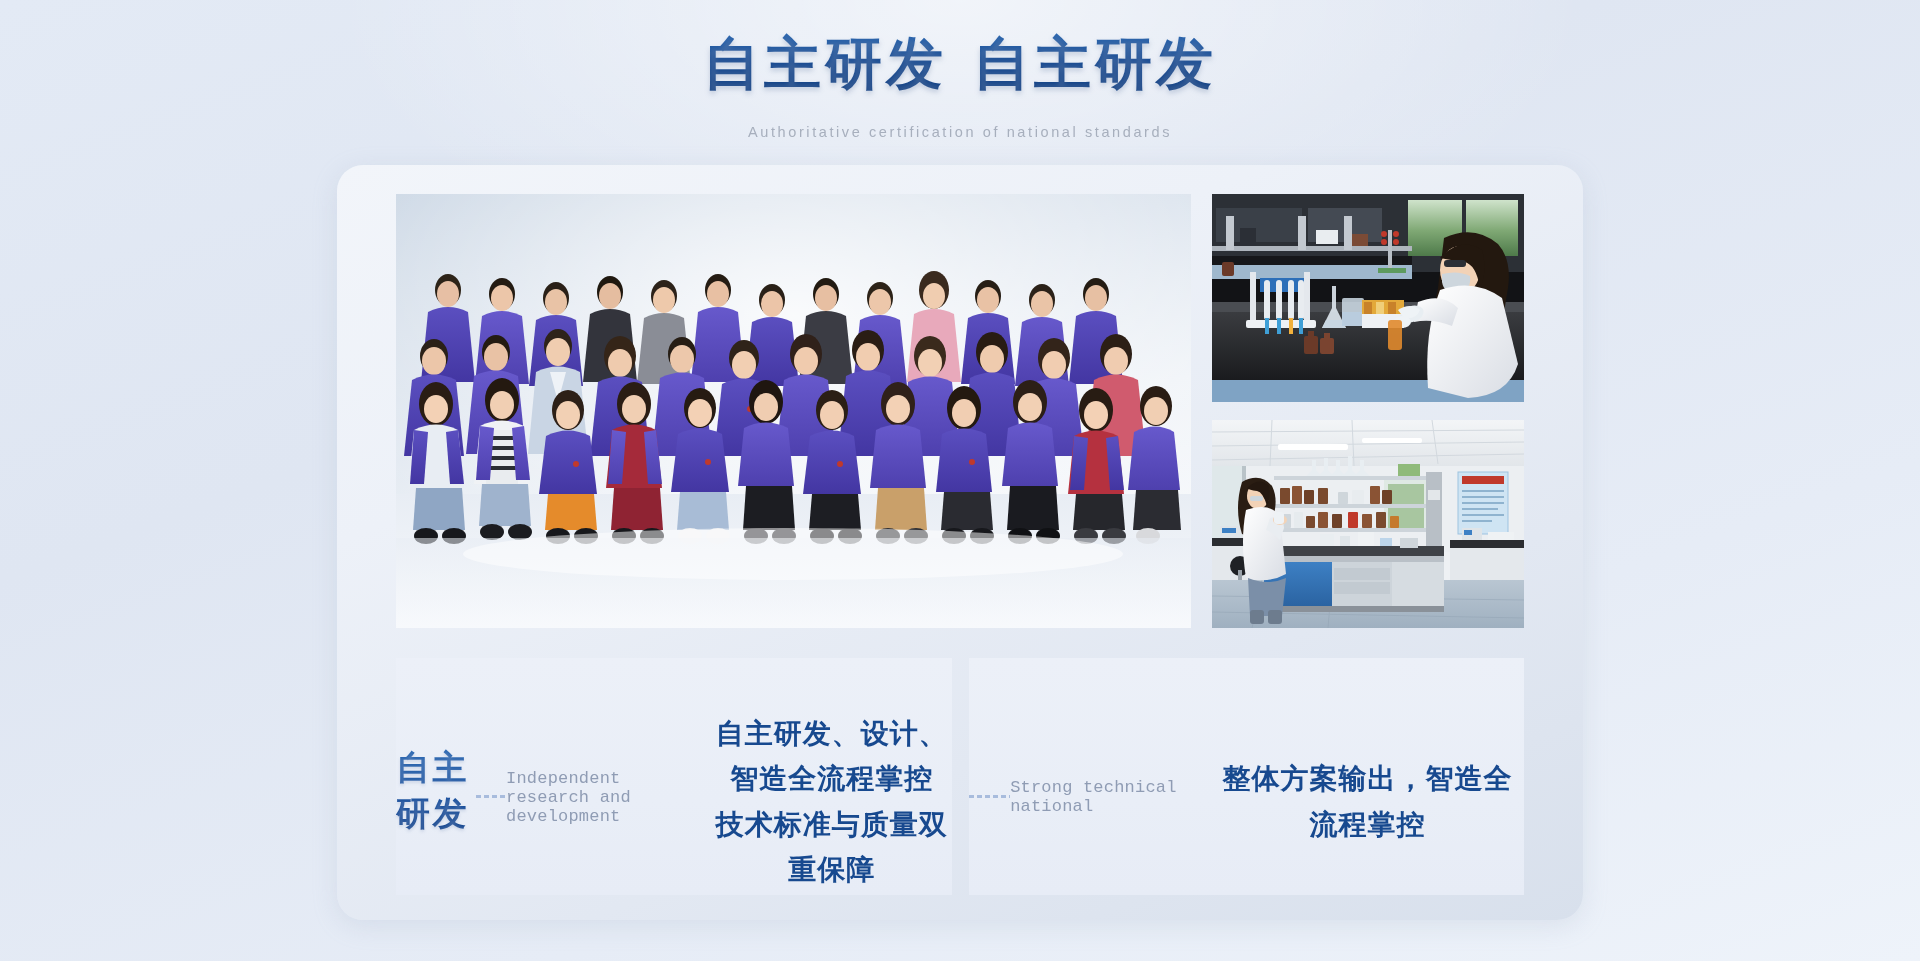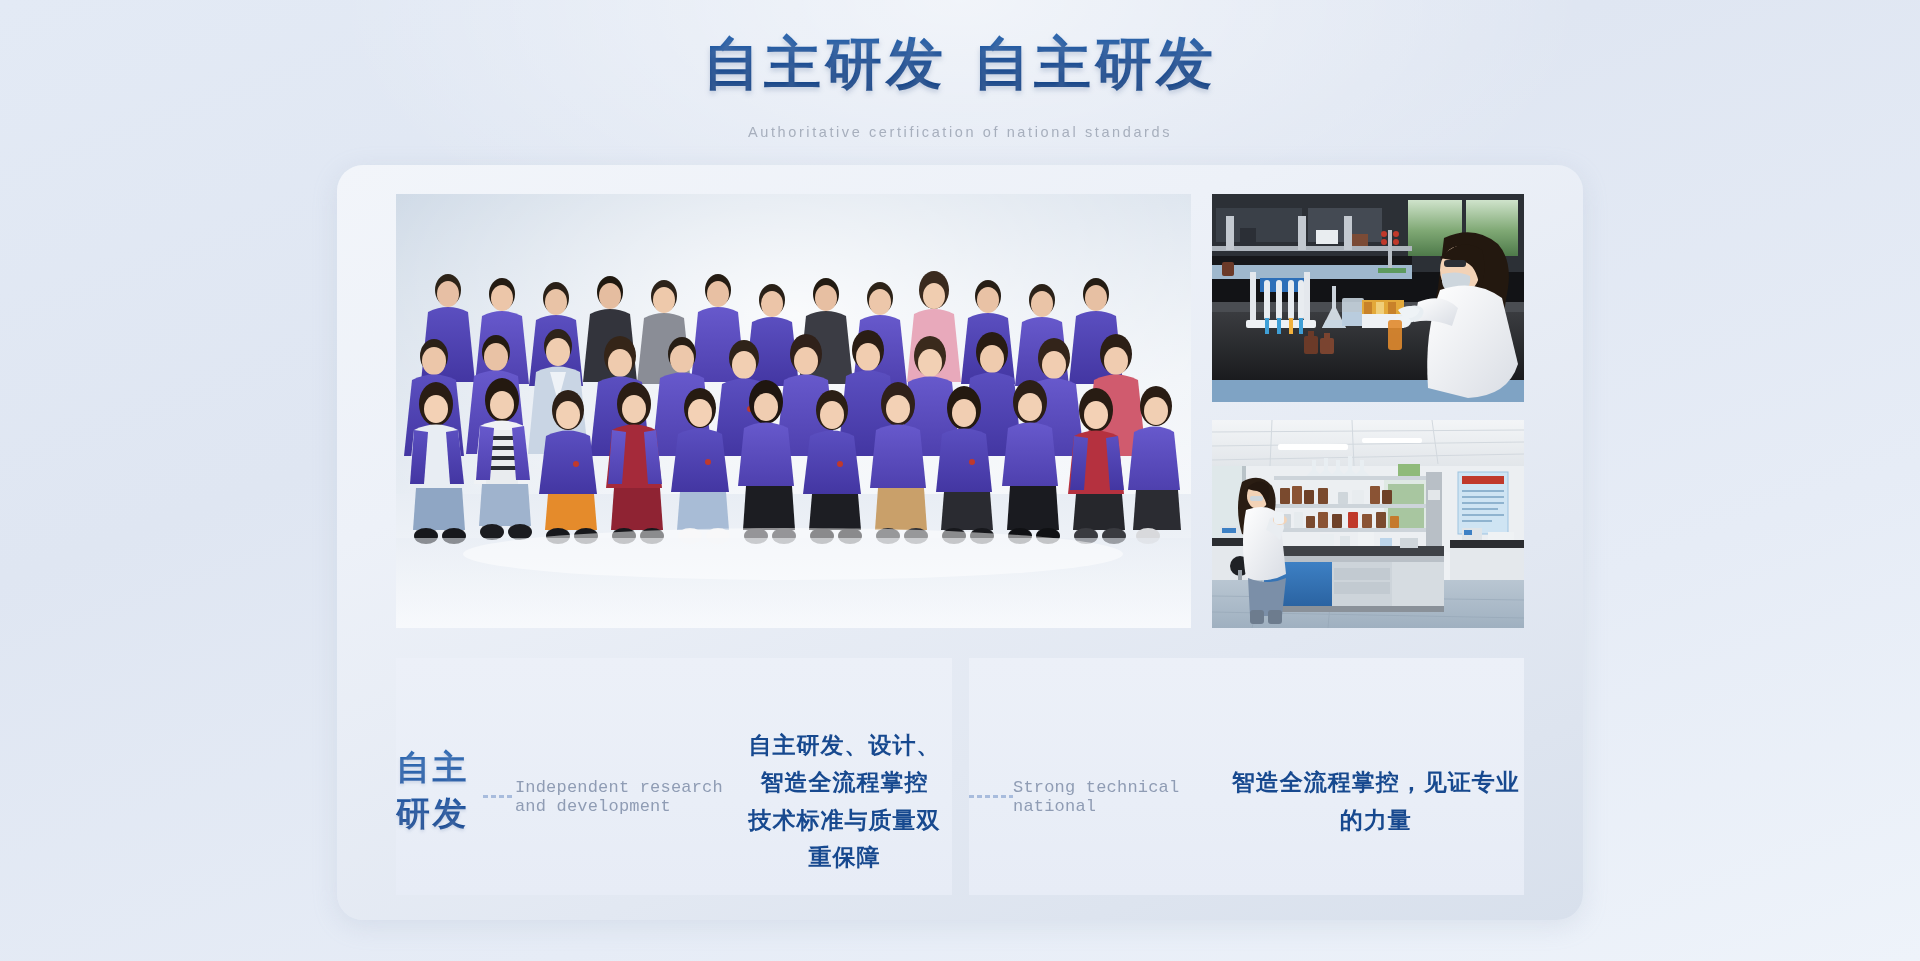--- a/index.html
+++ b/index.html
@@ -87,21 +87,21 @@
     background-image:repeating-linear-gradient(to right,#a8bcdd 0 5px, transparent 5px 8px);
   }
   .card-en{
     margin-top:13px;
     font-family:Liberation Mono, monospace;
     font-size:17px; color:#8f9cb4; letter-spacing:.2px;
   }
   .card-body{
     margin-top:22px;
     font-family:"Liberation Serif", serif;
-    font-weight:700; font-size:23px; line-height:1.62;
+    font-weight:700; font-size:28px; line-height:1.62;
     color:#17498f; text-align:center; letter-spacing:1px;
   }
 </style>
 </head>
 <body>
 
 <div class="page-glow"></div>
 
 <div class="header">
   <div class="title"><span>自主研发</span><span class="gap"></span><span>自主研发</span></div>
@@ -672,21 +672,21 @@
       <div class="card-body">
         <div>自主研发、设计、智造全流程掌控</div>
         <div>技术标准与质量双重保障</div>
       </div>
     </div>
 
     <div class="card">
       <div class="dash"></div>
       <div class="card-en">Strong technical national</div>
       <div class="card-body">
-        <div>智造全流程掌控，见证专业的力量</div>
+        <div>整体方案输出，智造全流程掌控</div>
         <div></div>
       </div>
     </div>
 
   </div>
 
  </div>
 </div>
 
 </body></html>

